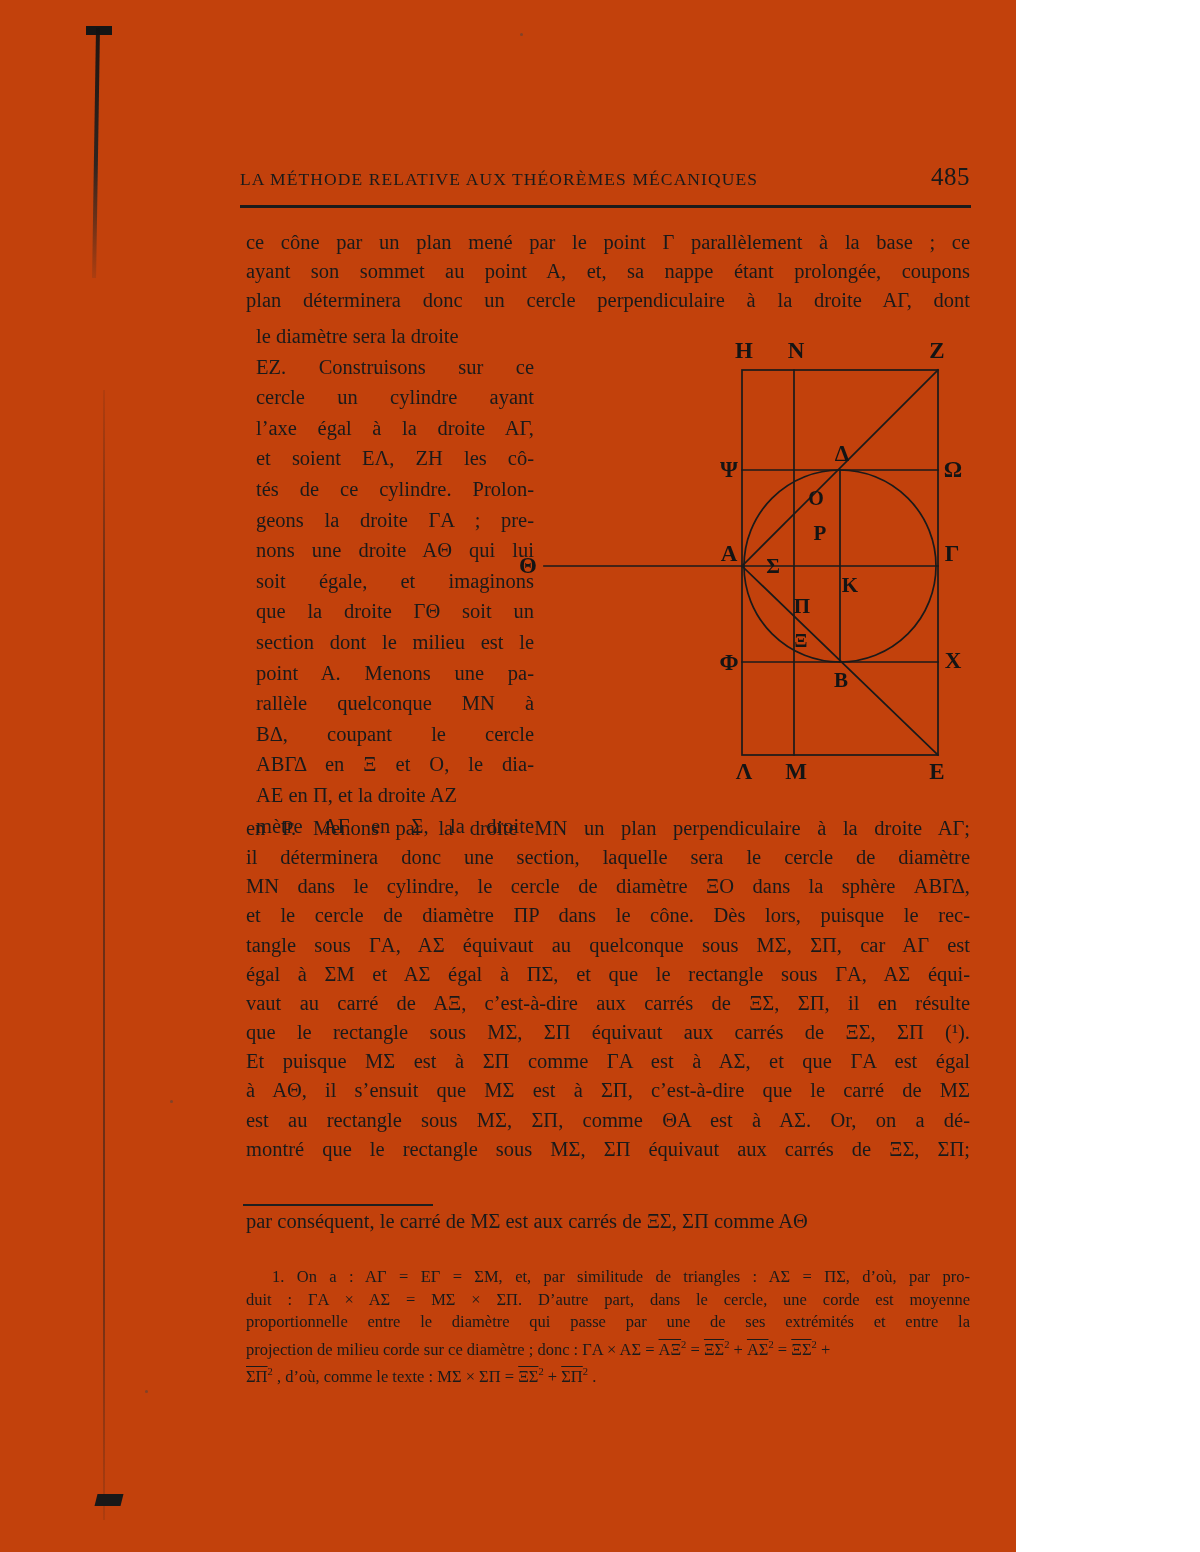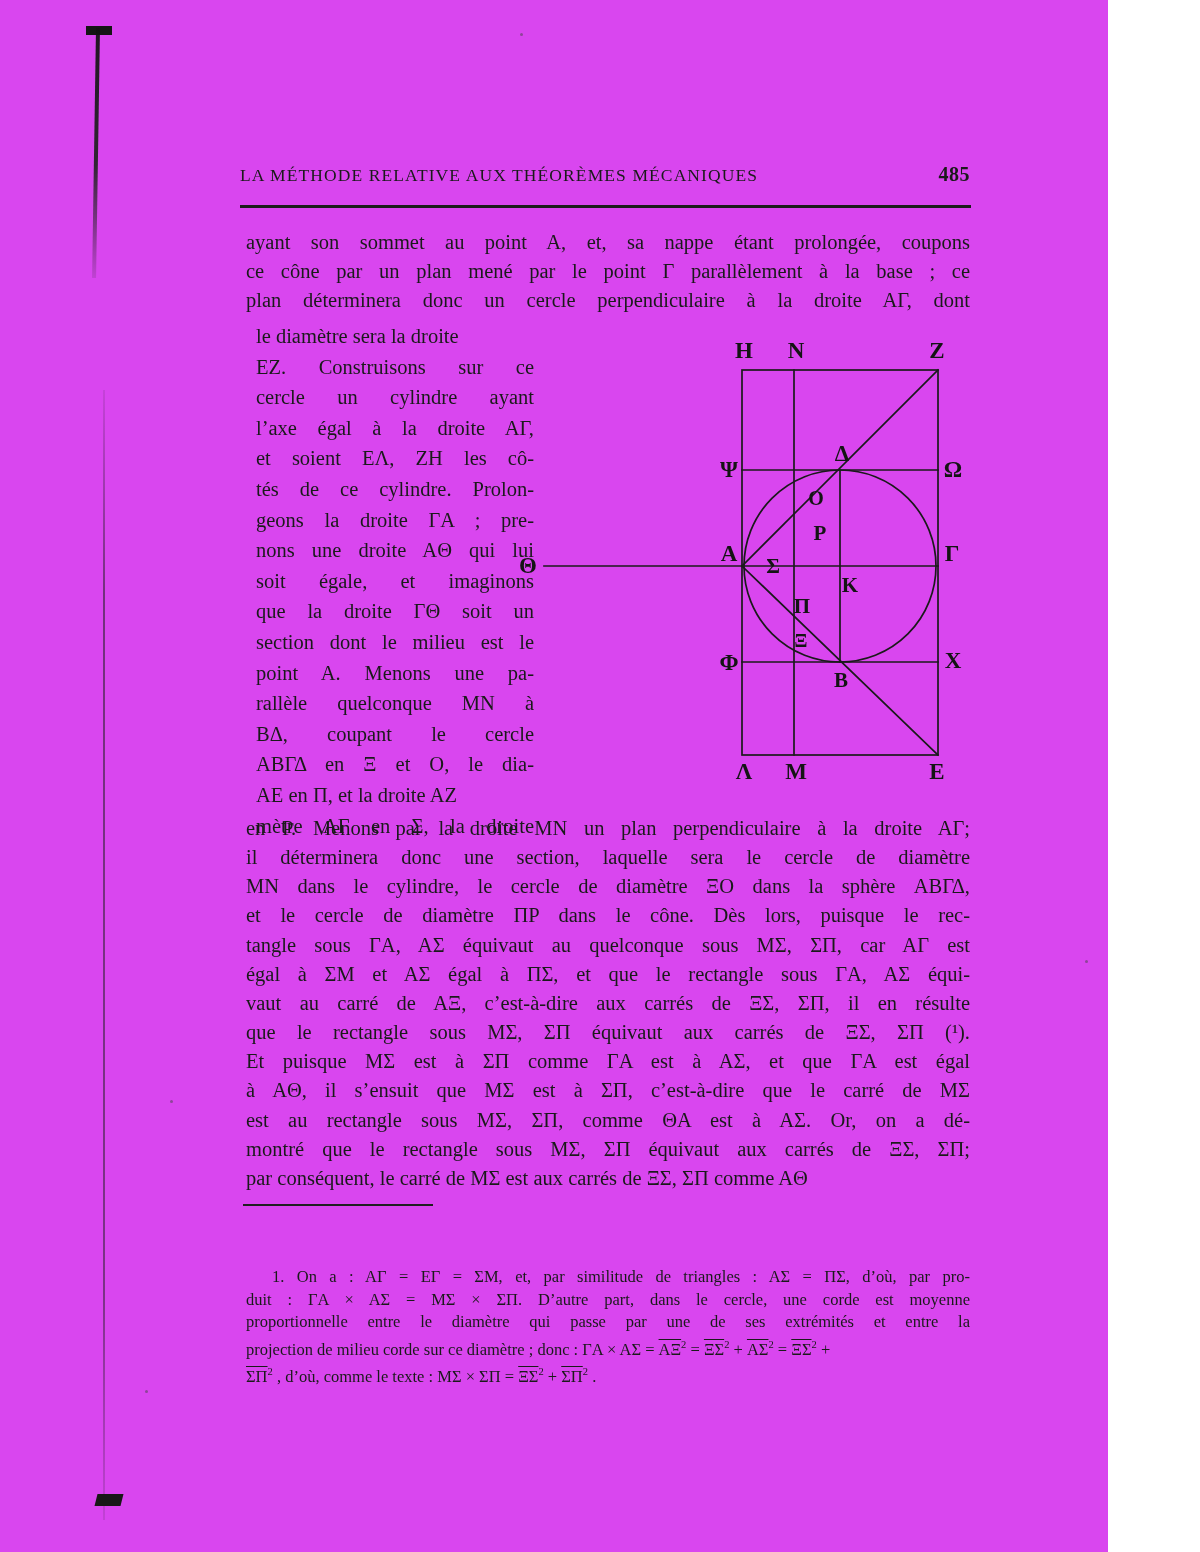--- a/index.html
+++ b/index.html
@@ -6,23 +6,23 @@
     margin: 0;
     padding: 0;
     background: #ffffff;
   }
   body {
     font-family: "Liberation Serif", "DejaVu Serif", serif;
     color: #1a1a1a;
   }
   #page {
     position: relative;
-    width: 1108px;
+    width: 1016px;
     height: 1552px;
-    background: #d946ef;
+    background: #c2410c;
     overflow: hidden;
   }
 
   
   .scan-edge-left {
     position: absolute;
     left: 96px;
     top: 28px;
     width: 4px;
     height: 250px;
@@ -92,22 +92,22 @@
   }
   .running-head .rh-title {
     font-size: 17.5px;
     letter-spacing: 1.1px;
     font-variant: small-caps;
     text-transform: uppercase;
     font-weight: 400;
     white-space: nowrap;
   }
   .running-head .rh-folio {
-    font-size: 20px;
-    font-weight: 700;
+    font-size: 25px;
+    font-weight: 400;
     letter-spacing: .5px;
   }
   .head-rule {
     position: absolute;
     left: 240px;
     top: 205px;
     width: 731px;
     height: 3px;
     background: #1b1b1b;
   }
@@ -122,20 +122,21 @@
     line-height: 29.2px;
   }
   .full-line {
     display: block;
     text-align: justify;
     text-align-last: justify;
     white-space: nowrap;
   }
   .full-line.last {
     text-align-last: left;
+    margin-top: 43px;
   }
 
   
   .narrow-col {
     position: absolute;
     left: 256px;
     top: 321px;
     width: 278px;
     font-size: 20.5px;
     line-height: 30.6px;
@@ -222,22 +223,22 @@
   <div class="scan-speck" style="left:170px;top:1100px;width:3px;height:3px;"></div>
   <div class="scan-speck" style="left:145px;top:1390px;width:3px;height:3px;"></div>
 
   <div class="running-head">
     <span class="rh-title">LA MÉTHODE RELATIVE AUX THÉORÈMES MÉCANIQUES</span>
     <span class="rh-folio">485</span>
   </div>
   <div class="head-rule"></div>
 
   <div class="body-col">
+    <span class="full-line">ce cône par un plan mené par le point Γ parallèlement à la base ; ce</span>
     <span class="full-line">ayant son sommet au point A, et, sa nappe étant prolongée, coupons</span>
-    <span class="full-line">ce cône par un plan mené par le point Γ parallèlement à la base ; ce</span>
     <span class="full-line">plan déterminera donc un cercle perpendiculaire à la droite AΓ, dont</span>
   </div>
 
   <div class="narrow-col">
     <span class="nl ragged">le diamètre sera la droite</span>
     <span class="nl">EZ. Construisons sur ce</span>
     <span class="nl">cercle un cylindre ayant</span>
     <span class="nl">l’axe égal à la droite AΓ,</span>
     <span class="nl">et soient EΛ, ZH les cô-</span>
     <span class="nl">tés de ce cylindre. Prolon-</span>

